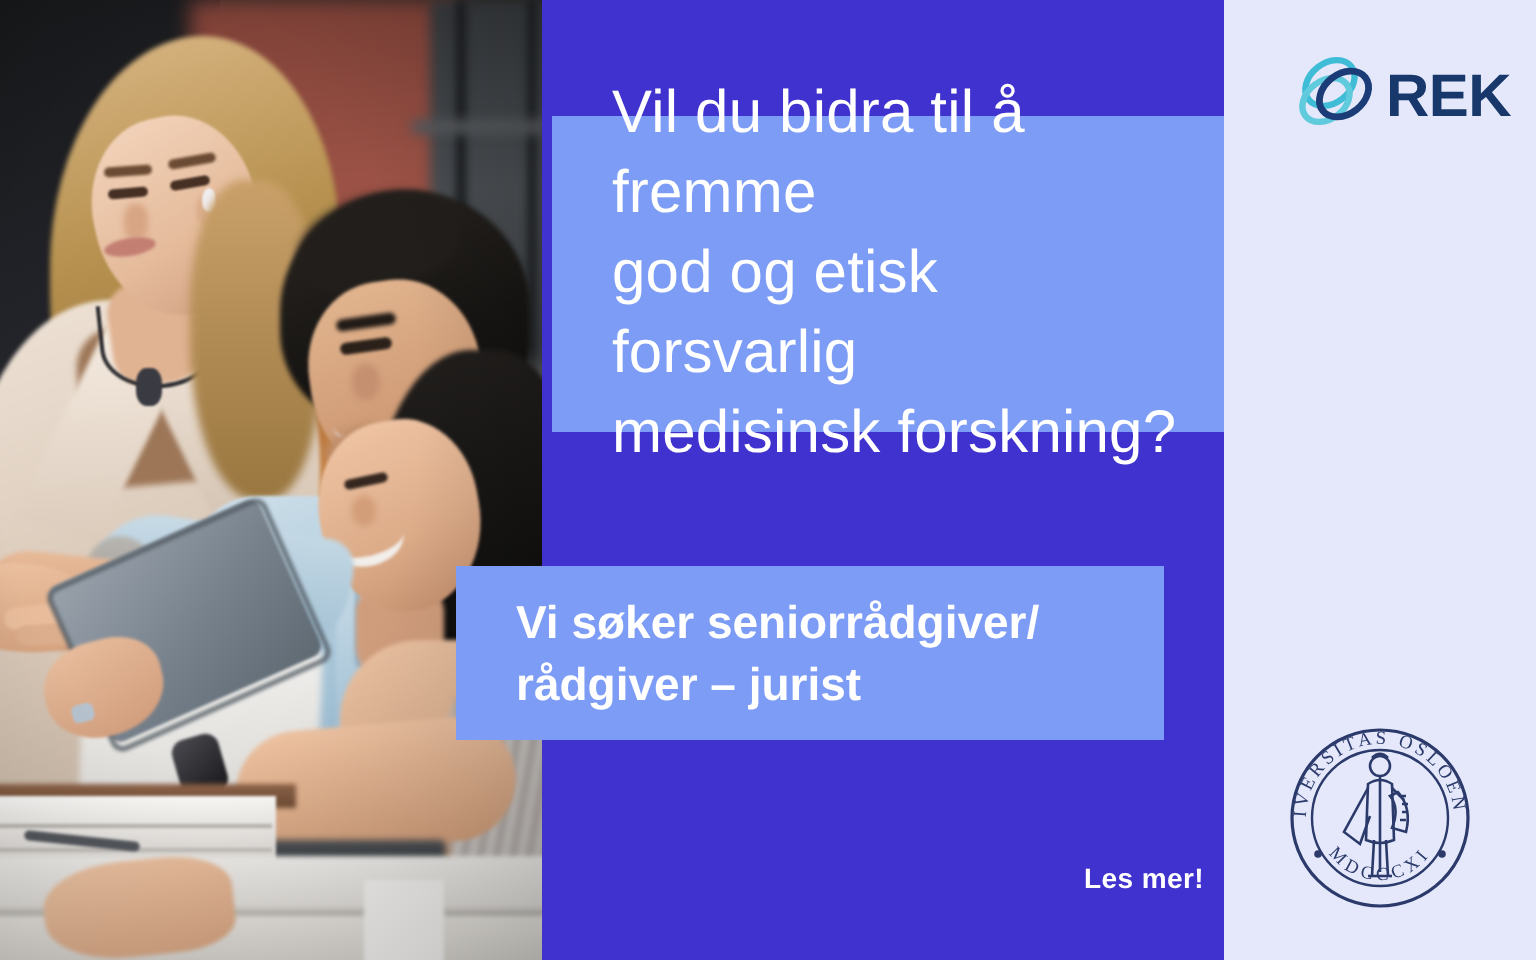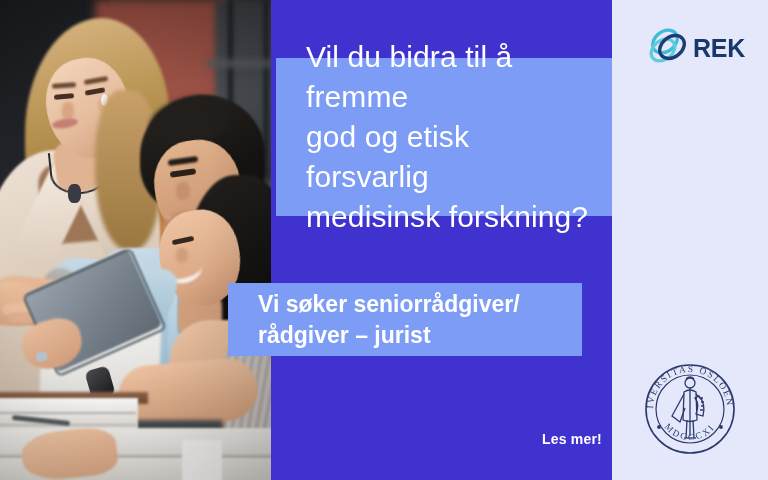--- a/index.html
+++ b/index.html
@@ -355,21 +355,21 @@
     color: #ffffff;
     font-size: 30px;
     line-height: 40px;
     font-weight: 400;
     letter-spacing: .1px;
     margin: 0;
     white-space: pre-line;
   }
   #job-card {
     left: 228px; top: 283px;
-    width: 354px; height: 73px;
+    width: 354px; height: 87px;
     padding: 0 30px;
   }
   #job-text {
     color: #ffffff;
     font-size: 23px;
     line-height: 31px;
     font-weight: bold;
     margin: 0;
     white-space: pre-line;
   }
@@ -395,21 +395,21 @@
     background: #E4E8FA;
   }
   #rek-logo {
     position: absolute;
     left: 36px; top: 26px;
     display: flex;
     align-items: center;
     gap: 3px;
   }
   #rek-wordmark {
-    font-size: 25px;
+    font-size: 30px;
     font-weight: bold;
     color: #18386B;
     letter-spacing: -.3px;
     line-height: 1;
   }
   #uio-seal {
     position: absolute;
     left: 27px; top: 358px;
   }
 </style>

